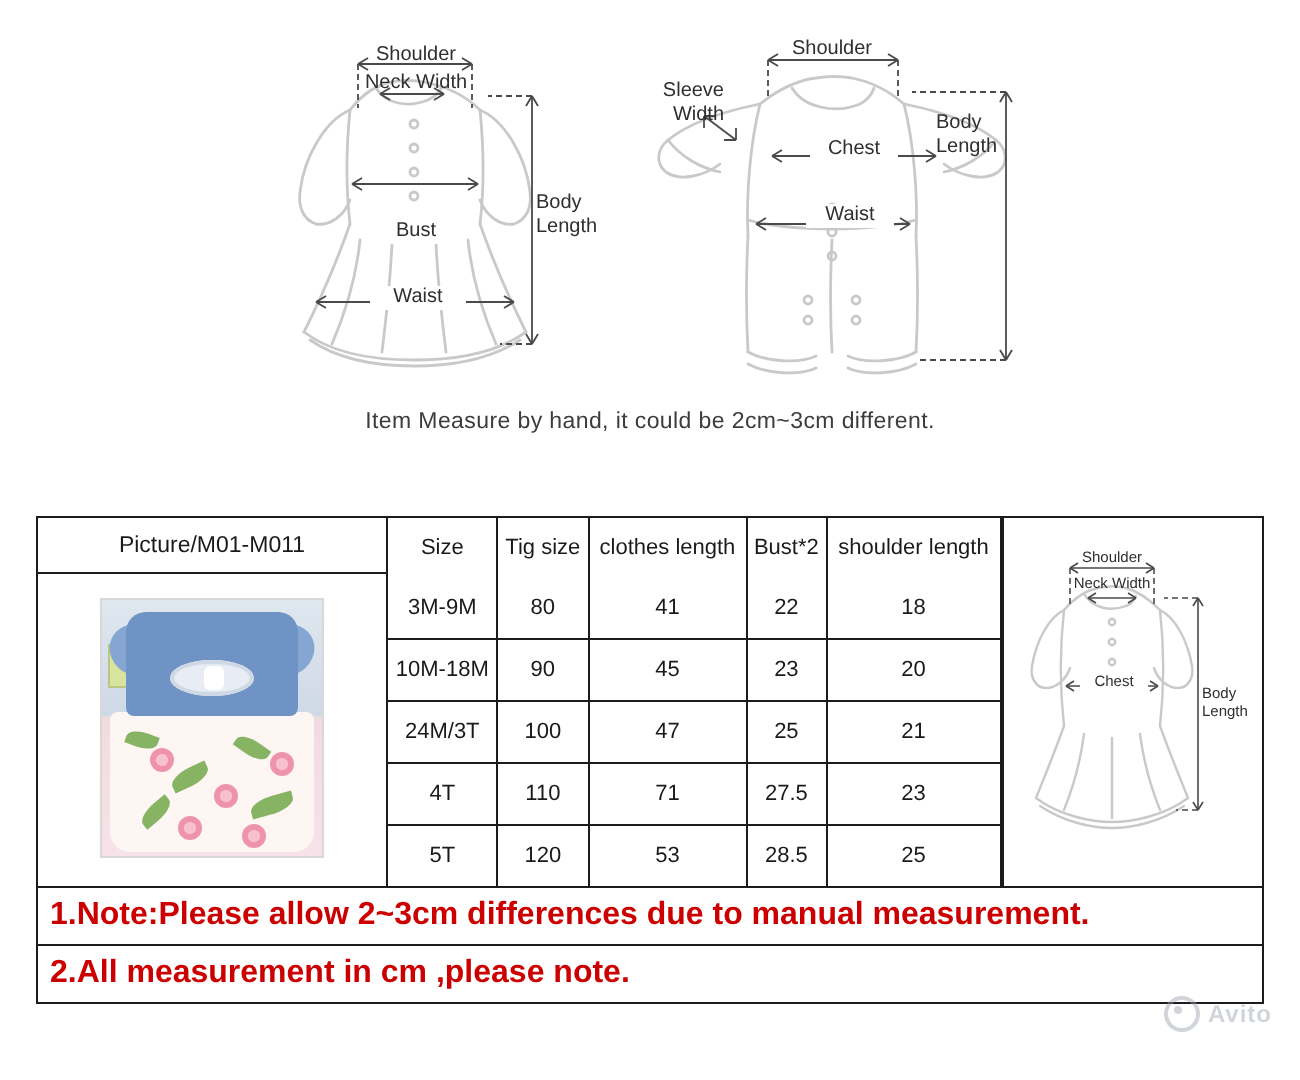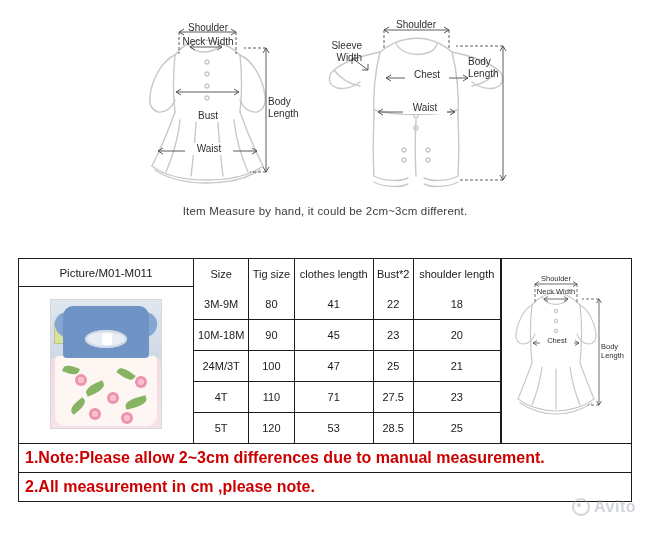--- a/index.html
+++ b/index.html
@@ -272,21 +272,21 @@
     content: "";
     position: absolute;
     left: 3px;
     top: 3px;
     width: 4px;
     height: 4px;
     background: #9aa3ad;
     border-radius: 50%;
   }
   .wm-text {
-    font-size: 16px;
+    font-size: 12px;
     color: #9aa3ad;
     font-weight: bold;
     letter-spacing: 0.5px;
   }
 </style>
 </head>
 <body>
 
 <div id="page">
 

